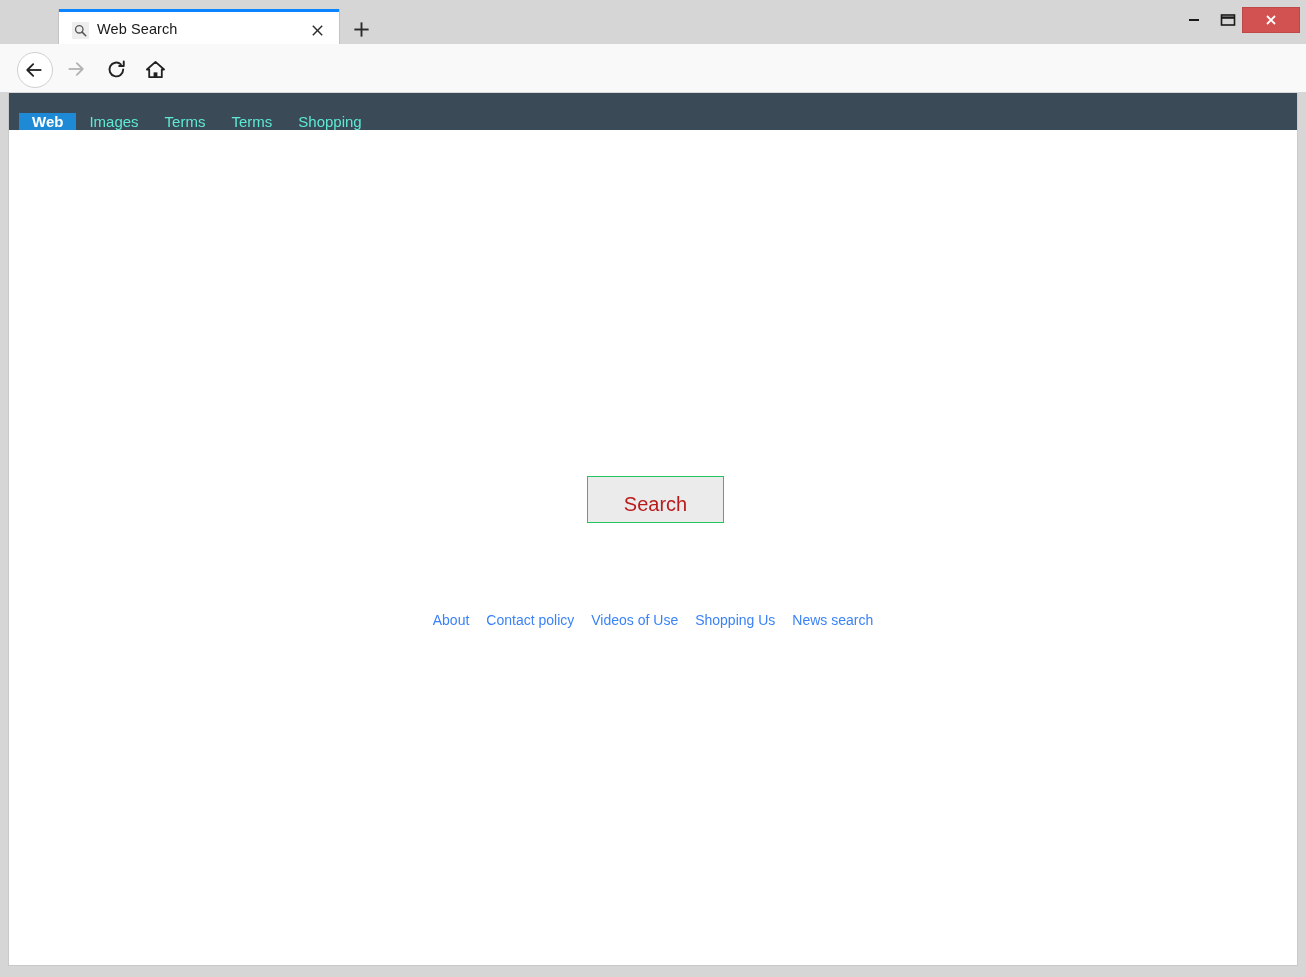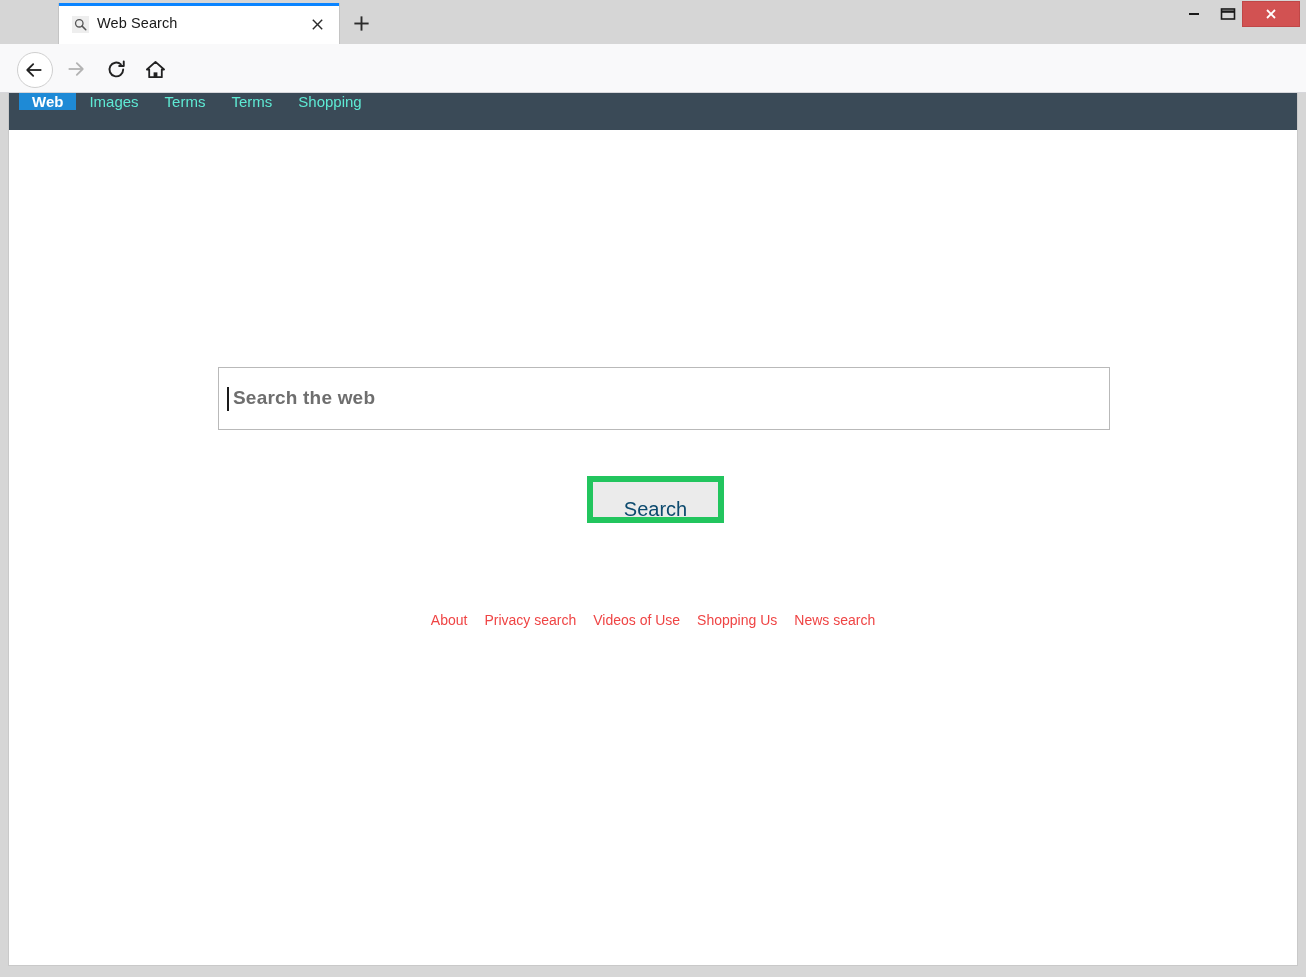--- a/index.html
+++ b/index.html
@@ -19,21 +19,21 @@
     width: 1306px;
     height: 977px;
     background: #d6d6d6;
     box-sizing: border-box;
   }
 
   
   .tabstrip {
     position: absolute;
     left: 0;
-    top: 0;
+    top: 6px;
     width: 1071px;
     height: 44px;
     background: #d6d6d6;
   }
   .tabstrip-left-stub {
     position: absolute;
     left: 15px;
     top: 4px;
     width: 44px;
     height: 40px;
@@ -244,21 +244,21 @@
     width: 100%;
     height: 37px;
     background: #3a4a57;
   }
   .site-nav-inner {
     position: absolute;
     left: 10px;
     top: 0;
     height: 37px;
     display: flex;
-    align-items: flex-start;
+    align-items: flex-end;
   }
   .site-nav-item {
     display: flex;
     align-items: center;
     padding: 0 13px;
     font-size: 15px;
     color: #5eead4;
     cursor: pointer;
     white-space: nowrap;
   }
@@ -303,40 +303,40 @@
     letter-spacing: .2px;
     white-space: nowrap;
   }
   .search-button {
     position: absolute;
     left: 578px;
     top: 383px;
     width: 137px;
     height: 47px;
     background: #ebebeb;
-    border: 6px solid #22c55e;
+    border: 1px solid #22c55e;
     box-sizing: border-box;
     font-family: "Liberation Sans", sans-serif;
     font-size: 20px;
-    color: #0c4a6e;
+    color: #b91c1c;
     cursor: pointer;
     padding: 16px;
   }
   .footer-links {
     position: absolute;
     left: 0;
     top: 519px;
     width: 100%;
     display: flex;
     justify-content: center;
     gap: 17px;
   }
   .footer-link {
     font-size: 14px;
-    color: #ef4444;
+    color: #3b82f6;
     cursor: pointer;
     white-space: nowrap;
   }
 </style>
 </head>
 <body>
 
 <div class="window">
 
   <div class="tabstrip">
@@ -493,30 +493,26 @@
           <span>Terms</span>
         </div>
         <div class="site-nav-item">
           <span>Shopping</span>
         </div>
       </div>
     </div>
 
     <div class="search-wrap">
 
-      <div class="search-input-box">
-        <span class="caret"></span>
-        <span class="search-placeholder">Search the web</span>
-      </div>
 
       <button class="search-button">Search</button>
 
       <div class="footer-links">
         <span class="footer-link">About</span>
-        <span class="footer-link">Privacy search</span>
+        <span class="footer-link">Contact policy</span>
         <span class="footer-link">Videos of Use</span>
         <span class="footer-link">Shopping Us</span>
         <span class="footer-link">News search</span>
       </div>
 
     </div>
   </div>
 
 </div>
 

